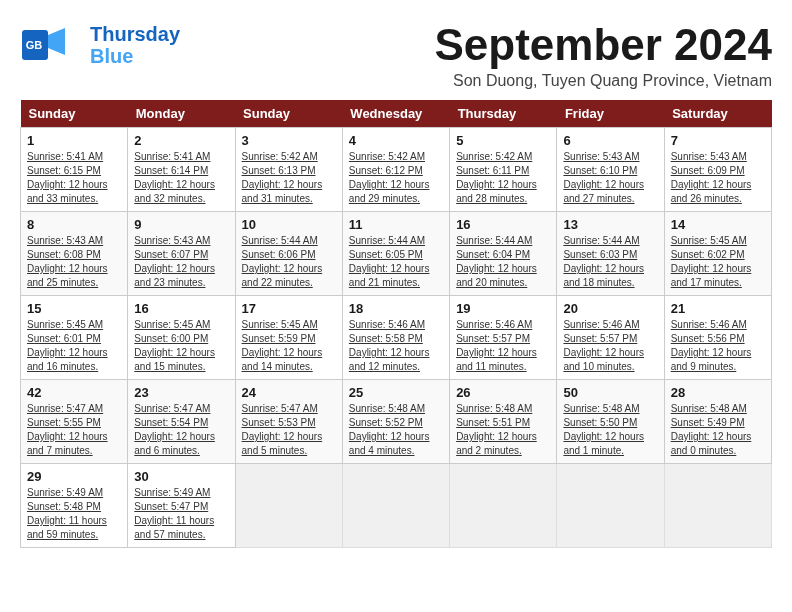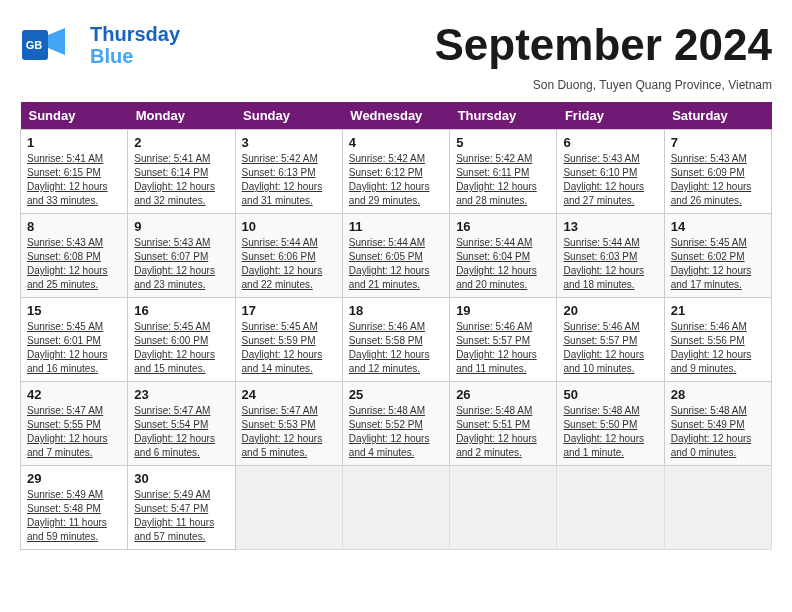--- a/index.html
+++ b/index.html
@@ -28,23 +28,23 @@
     }
     .title-section {
       text-align: right;
     }
     .calendar-title {
       font-size: 44px;
       font-weight: bold;
       color: #1a1a1a;
     }
     .calendar-subtitle {
-      font-size: 12px;
+      font-size: 16px;
       color: #444;
-      margin-top: 8px;
+      margin-top: 2px;
     }
     table {
       width: 100%;
       border-collapse: collapse;
       font-size: 11px;
     }
     th {
       background-color: #1565c0;
       color: #fff;
       text-align: left;
@@ -67,21 +67,21 @@
       margin-bottom: 2px;
     }
     .day-info {
       font-size: 10px;
       color: #333;
       line-height: 1.4;
       text-decoration: underline;
     }
     tr:nth-child(even) td { background: #f9f9f9; }
     tr:nth-child(odd) td { background: #fff; }
-    thead tr th { background: #701a75; }
+    thead tr th { background: #7f1d1d; }
     .empty-cell { background: #f0f0f0 !important; }
     td.empty-cell { border: 1px solid #ddd; }
   </style>
 </head>
 <body>
 
 <div class="header-section">
   <div class="logo-wrapper">
     <svg width="50" height="50" viewBox="0 0 50 50">
       <rect x="2" y="10" width="26" height="30" rx="3" fill="#1565c0"></rect>

